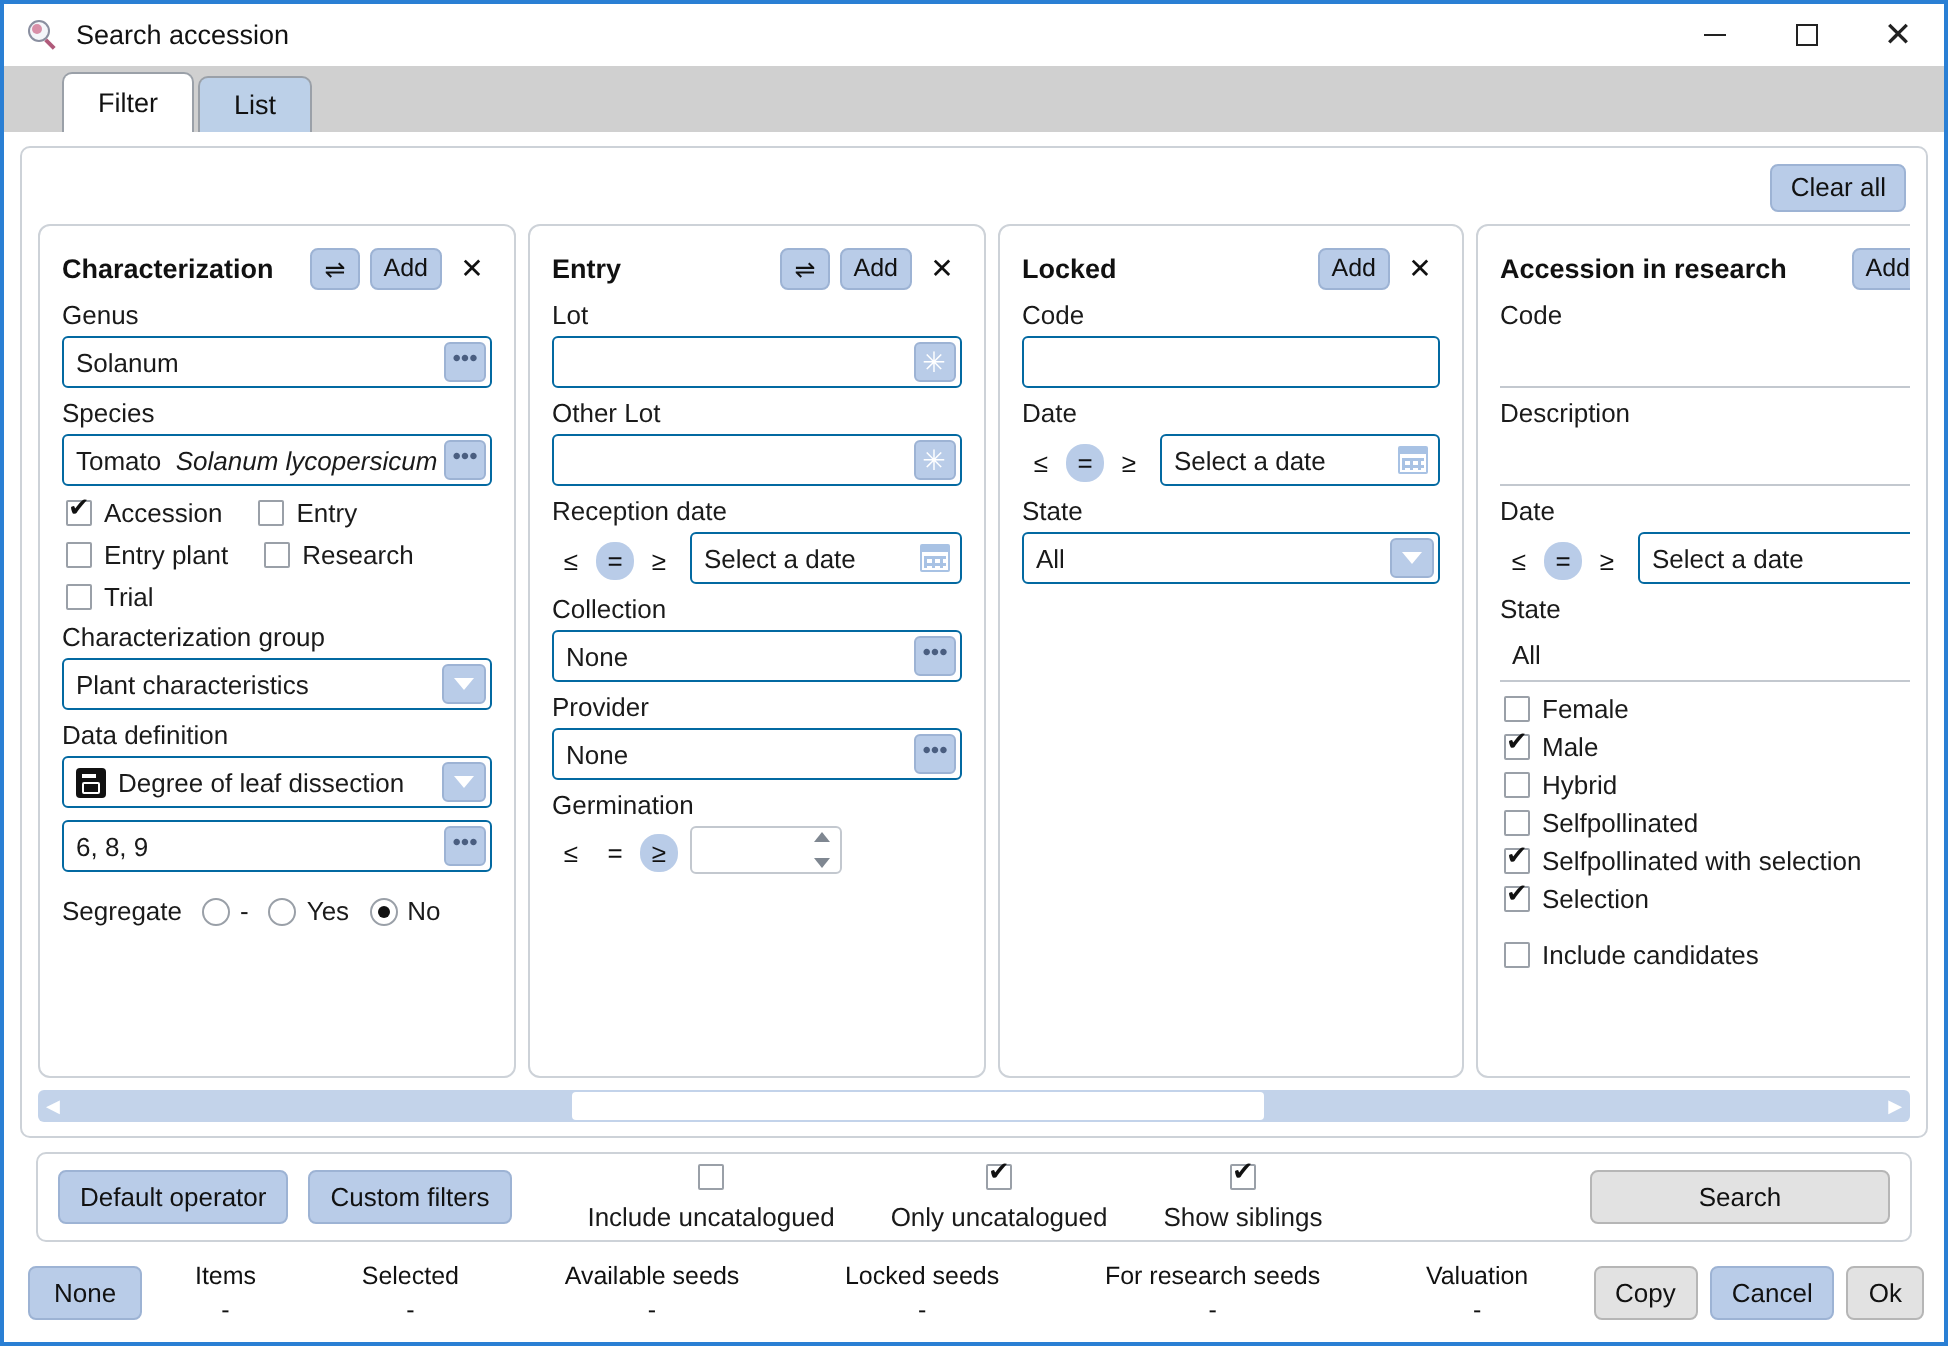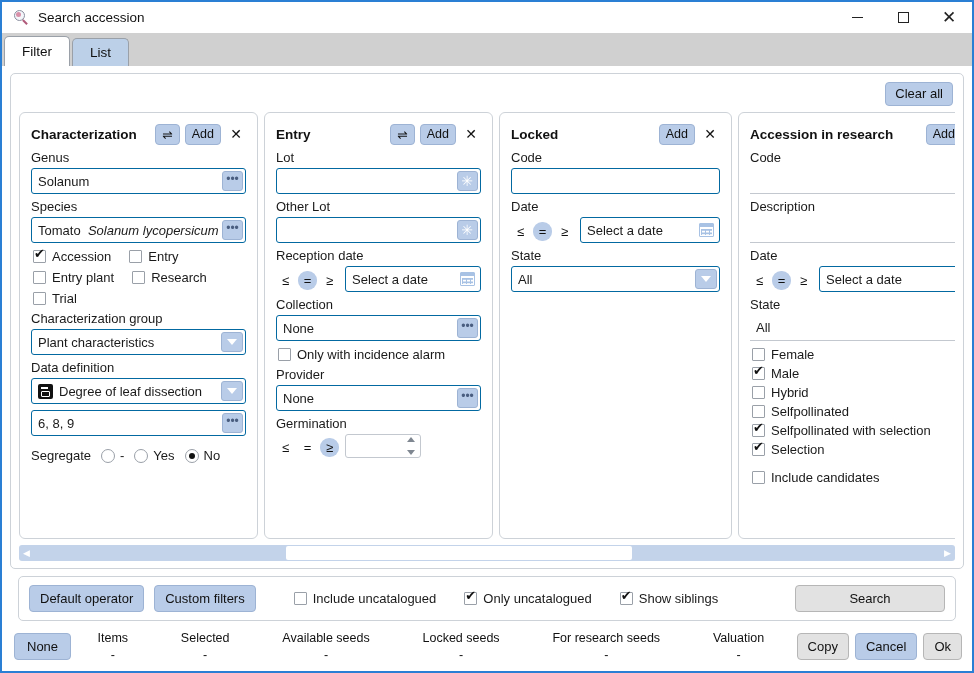--- a/index.html
+++ b/index.html
@@ -54,21 +54,21 @@
   }
   .winbtn .mn { display:block; width:11px; height:1px; background:#222; }
   .winbtn .mx { display:block; width:11px; height:11px; border:1.3px solid #222; }
   .winbtn .cl { font-size:17px; line-height:1; font-weight:300; }
 
   
   .tabstrip {
     height:33px; flex:0 0 33px;
     background:#d0d0d0;
     display:flex; align-items:flex-end;
-    padding-left:2px;
+    padding-left:29px;
     position:relative;
   }
   .tab {
     height:28px; padding:0 17px;
     display:flex; align-items:center;
     font-size:13.5px;
     border:1px solid #9aa0a8;
     border-bottom:none;
     border-radius:5px 5px 0 0;
     margin-right:2px;
@@ -272,21 +272,21 @@
     display:flex; align-items:center;
     padding:0 10px;
     gap:10px;
     flex:0 0 45px;
   }
   .btn-opt {
     background:#b9cce8; border:1px solid #9db3d4; border-radius:4px;
     font-size:13px; padding:5px 10px; color:#111;
     font-family:"Liberation Sans", sans-serif;
   }
-  .optbar .cbrow { margin:0; }
+  .optbar .cbrow { margin:0;flex-direction:column; }
   .spacer { flex:1 1 auto; }
   .btn-search {
     background:#e2e2e2; border:1px solid #b6b6b6; border-radius:4px;
     width:150px; height:27px; font-size:13px; color:#111;
     font-family:"Liberation Sans", sans-serif;
   }
 
   
   .statusbar {
     flex:0 0 50px; height:50px;
@@ -485,24 +485,20 @@
                 </span>
             </span>
           </div>
 
           <div class="fld-label">Collection</div>
           <div class="fld">
             <span class="val">None</span>
             <span class="aux dots">•••</span>
           </div>
 
-          <div class="cbrow">
-            <span class="cb"></span>
-            <span class="cbl">Only with incidence alarm</span>
-          </div>
 
           <div class="fld-label">Provider</div>
           <div class="fld">
             <span class="val">None</span>
             <span class="aux dots">•••</span>
           </div>
 
           <div class="fld-label">Germination</div>
           <div class="dateline">
             <span class="opgrp">

